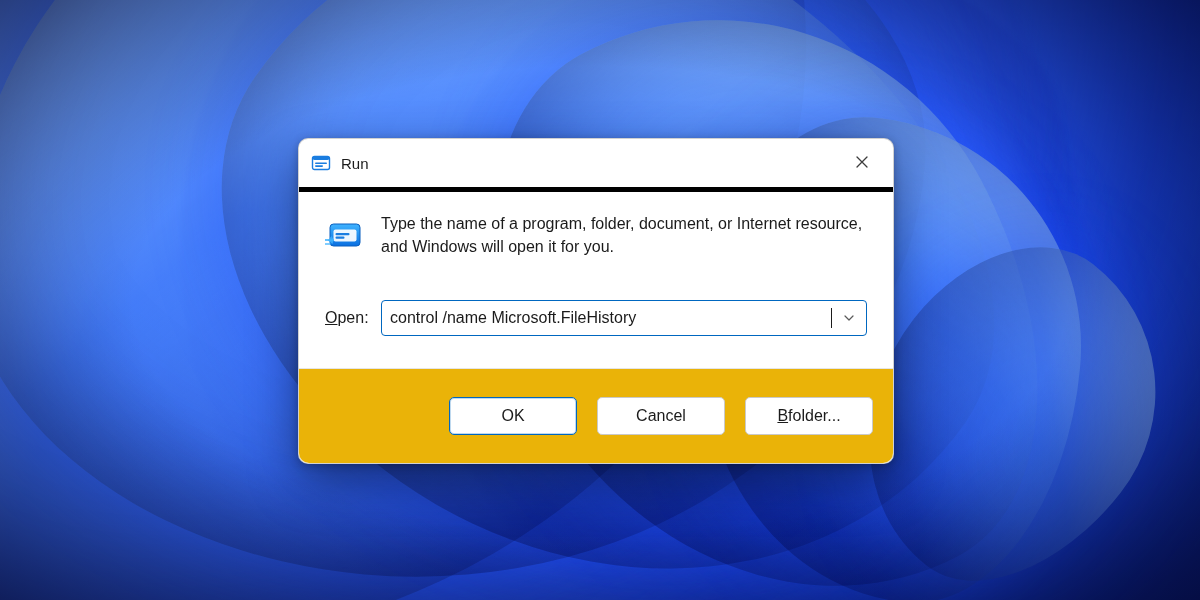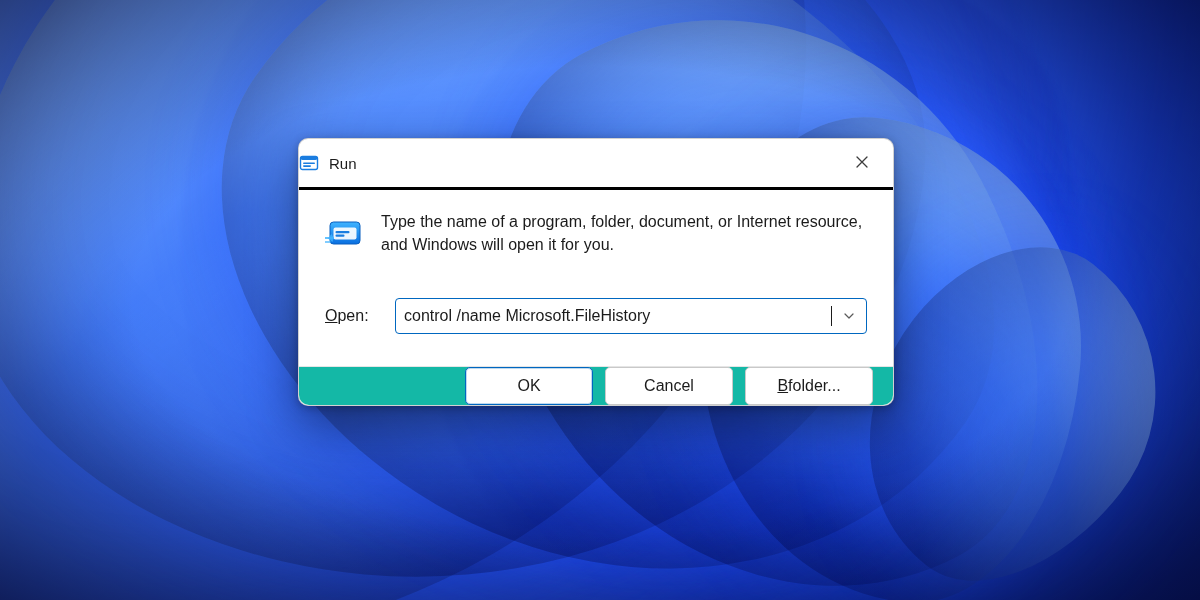--- a/index.html
+++ b/index.html
@@ -58,22 +58,22 @@
     border-radius: 10px;
     box-shadow: 0 18px 50px rgba(0,0,0,0.45), 0 2px 8px rgba(0,0,0,0.25);
     color: #1b1b1b;
     font-size: 15px;
   }
 
   .titlebar {
     height: 48px;
     display: flex;
     align-items: center;
-    padding: 0 8px 0 0;
-    border-bottom: 3px solid #000000;
+    padding: 0 8px 0 12px;
+    border-bottom: 5px solid #000000;
   }
   .titlebar .app-icon {
     width: 20px;
     height: 20px;
     margin-right: 10px;
     display: flex;
     align-items: center;
     justify-content: center;
   }
   .titlebar .title-text {
@@ -111,21 +111,20 @@
   .desc-text {
     flex: 1 1 auto;
     font-size: 16px;
     line-height: 1.45;
     color: #1b1b1b;
   }
 
   .input-row {
     display: flex;
     align-items: center;
-    gap: 14px;
     margin-bottom: 22px;
   }
   .open-label {
     font-size: 16px;
     color: #1b1b1b;
     width: 56px;
   }
   .open-label .ul { text-decoration: underline; }
   .combo {
     flex: 1 1 auto;
@@ -162,27 +161,27 @@
     flex: 0 0 auto;
     width: 18px;
     display: flex;
     align-items: center;
     justify-content: center;
     margin-left: 8px;
     color: #5a5a5a;
   }
 
   .button-bar {
-    background: #14b8a6;
+    background: #eab308;
     border-top: 1px solid #e5e5e5;
     border-radius: 0 0 10px 10px;
-    padding: 0 20px;
+    padding: 28px 20px;
     display: flex;
     justify-content: flex-end;
-    gap: 12px;
+    gap: 20px;
   }
   .btn {
     min-width: 128px;
     height: 38px;
     border-radius: 5px;
     background: #ffffff;
     border: 1px solid #c9c9c9;
     font-family: inherit;
     font-size: 16px;
     color: #1b1b1b;

